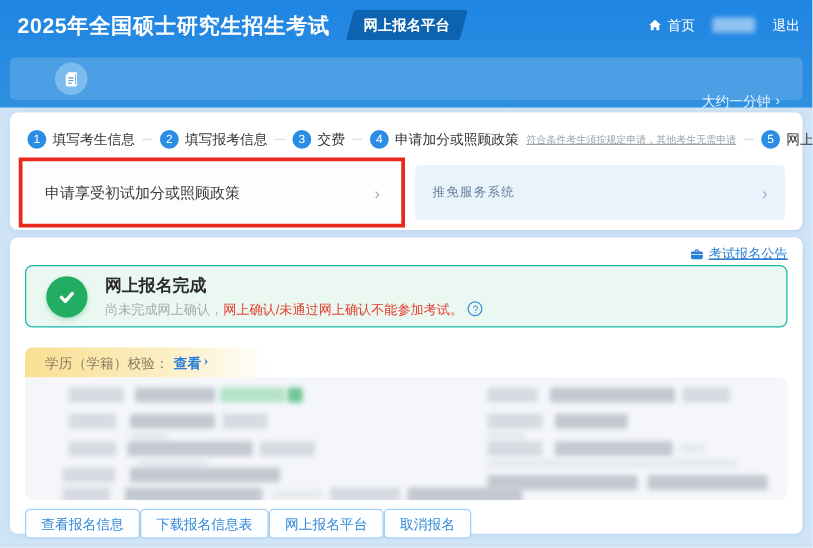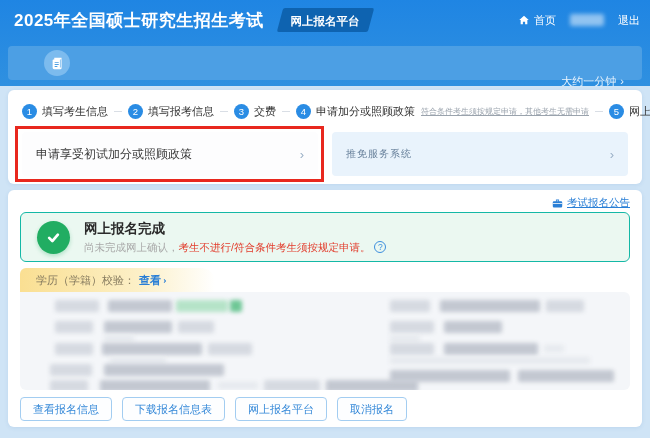--- a/index.html
+++ b/index.html
@@ -67,37 +67,37 @@
     display:flex; align-items:center; justify-content:center; flex:none;
     box-shadow:0 2px 4px rgba(33,173,98,.3); }
   .status-title { font-size:13.5px; font-weight:bold; color:#2b2b2b; margin-bottom:3px; }
   .status-sub { font-size:10.5px; display:flex; align-items:flex-start; }
   .sub-gray { color:#a8a8a8; }
   .sub-red { color:#e23d2d; }
   .help-icon { display:inline-flex; width:12px; height:12px; border:1px solid #3d8fde;
     color:#3d8fde; border-radius:50%; font-size:8.5px; align-items:center;
     justify-content:center; margin-left:4px; cursor:pointer; flex:none; }
 
-  .xueli-tab { margin-top:6px; height:24px; width:195px; display:flex; align-items:center;
+  .xueli-tab { margin-top:16px; height:24px; width:195px; display:flex; align-items:center;
     padding-left:16px; font-size:11px; color:#857a5e;
     background:linear-gradient(90deg,#fadf92,#fcf0c8 62%,rgba(252,240,200,0));
     border-radius:6px 14px 0 0;font-family:Liberation Serif, serif; }
   .view-link { color:#2a7fd6; font-weight:bold; margin-left:4px; font-size:11px;
     cursor:pointer; display:flex; align-items:flex-start; gap:2px; }
 
   .gray-panel { background:#f4f6f9; border-radius:0 6px 6px 6px; height:98px;
     position:relative; overflow:hidden; }
   .rb { position:absolute; height:12px; border-radius:2px; filter:blur(2.2px); }
   .rb.md { background:#d6dae1; }
   .rb.dk { background:#c3c8d1; }
   .rb.lt { background:#e6e9ee; height:7px; }
   .rb.gr { background:#b5e3c8; }
   .rb.grd { background:#6fc796; width:12px; }
 
-  .actions { margin-top:7px; display:flex; gap:10px; }
+  .actions { margin-top:7px; display:flex; }
   .actions button { height:24px; min-width:62px; padding:0 12px; background:#fdfeff;
     border:1px solid #a3cdf1; border-radius:4px; color:#3488d8; font-size:11px;
     font-family:inherit; cursor:pointer; }
 </style>
 </head>
 <body>
 
 <div class="bluetop">
   <div class="topbar">
     <span class="app-title">2025年全国硕士研究生招生考试</span>
@@ -186,21 +186,21 @@
   <div class="green-panel">
     <span class="check-circle">
       <svg width="19" height="19" viewBox="0 0 24 24">
           <polyline points="6.5,12.5 10.5,16.5 17.5,8.5" fill="none" stroke="#fff" stroke-width="3.4" stroke-linecap="round" stroke-linejoin="round"></polyline>
         </svg>
     </span>
     <div>
       <div class="status-title">网上报名完成</div>
       <div class="status-sub">
         <span class="sub-gray">尚未完成网上确认，</span>
-        <span class="sub-red">考生不进行/符合条件考生须按规定申请。</span>
+        <span class="sub-red">网上确认/未通过网上确认不能参加考试。</span>
         <span class="help-icon">?</span>
       </div>
     </div>
   </div>
 
   <div class="xueli-tab">
     <span>学历（学籍）校验：</span>
     <span class="view-link">
       <span>查看</span>
       <span>›</span>

